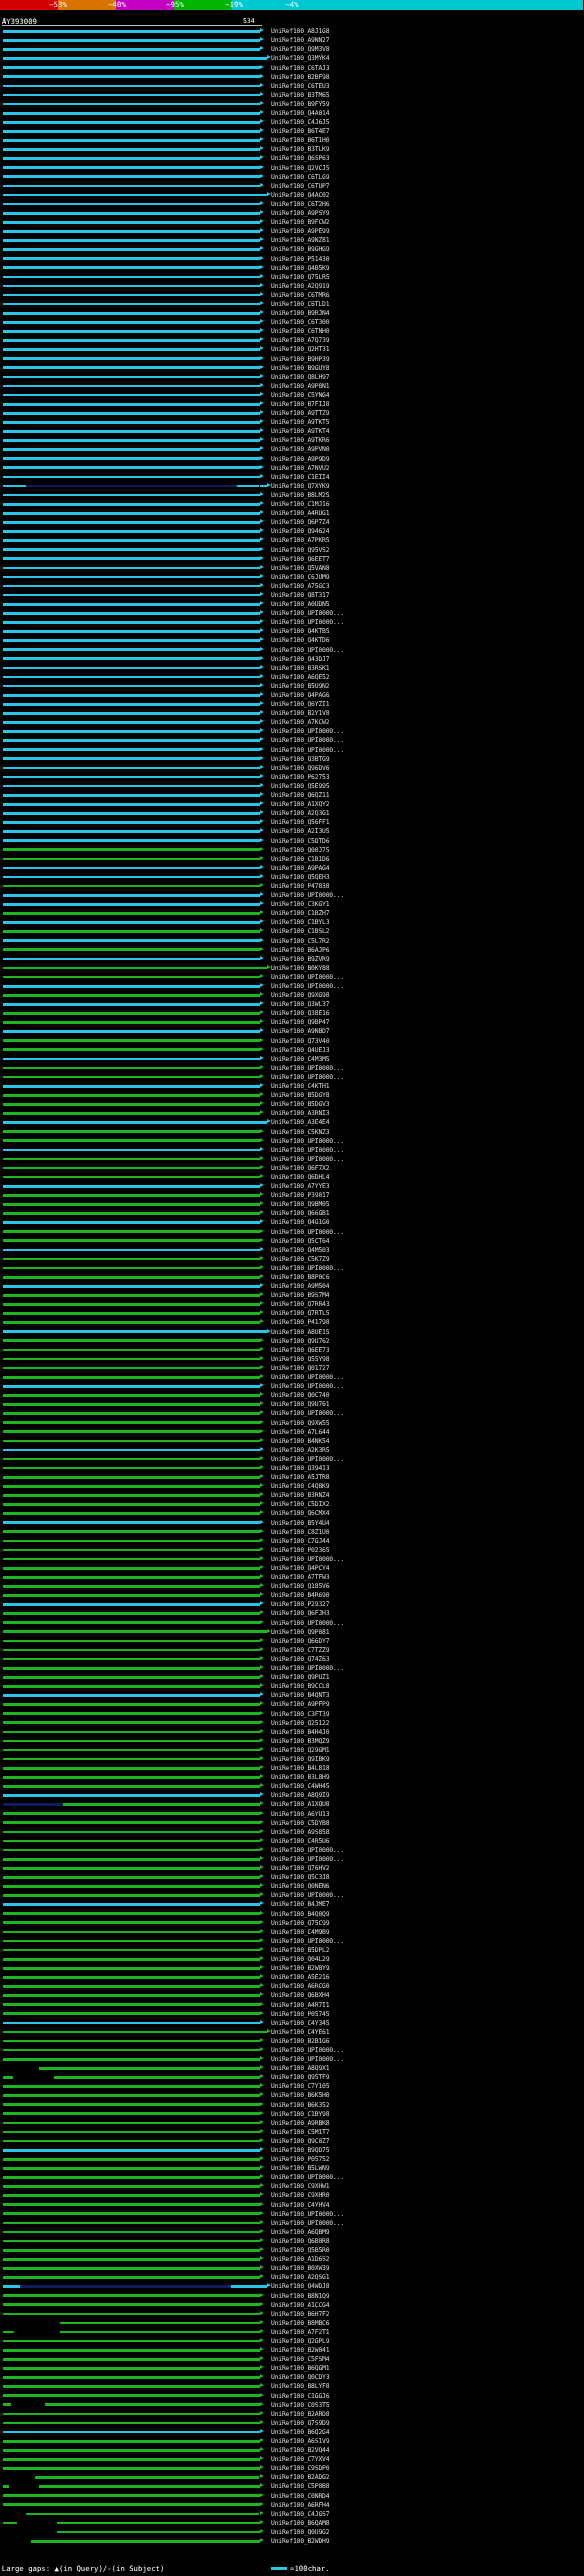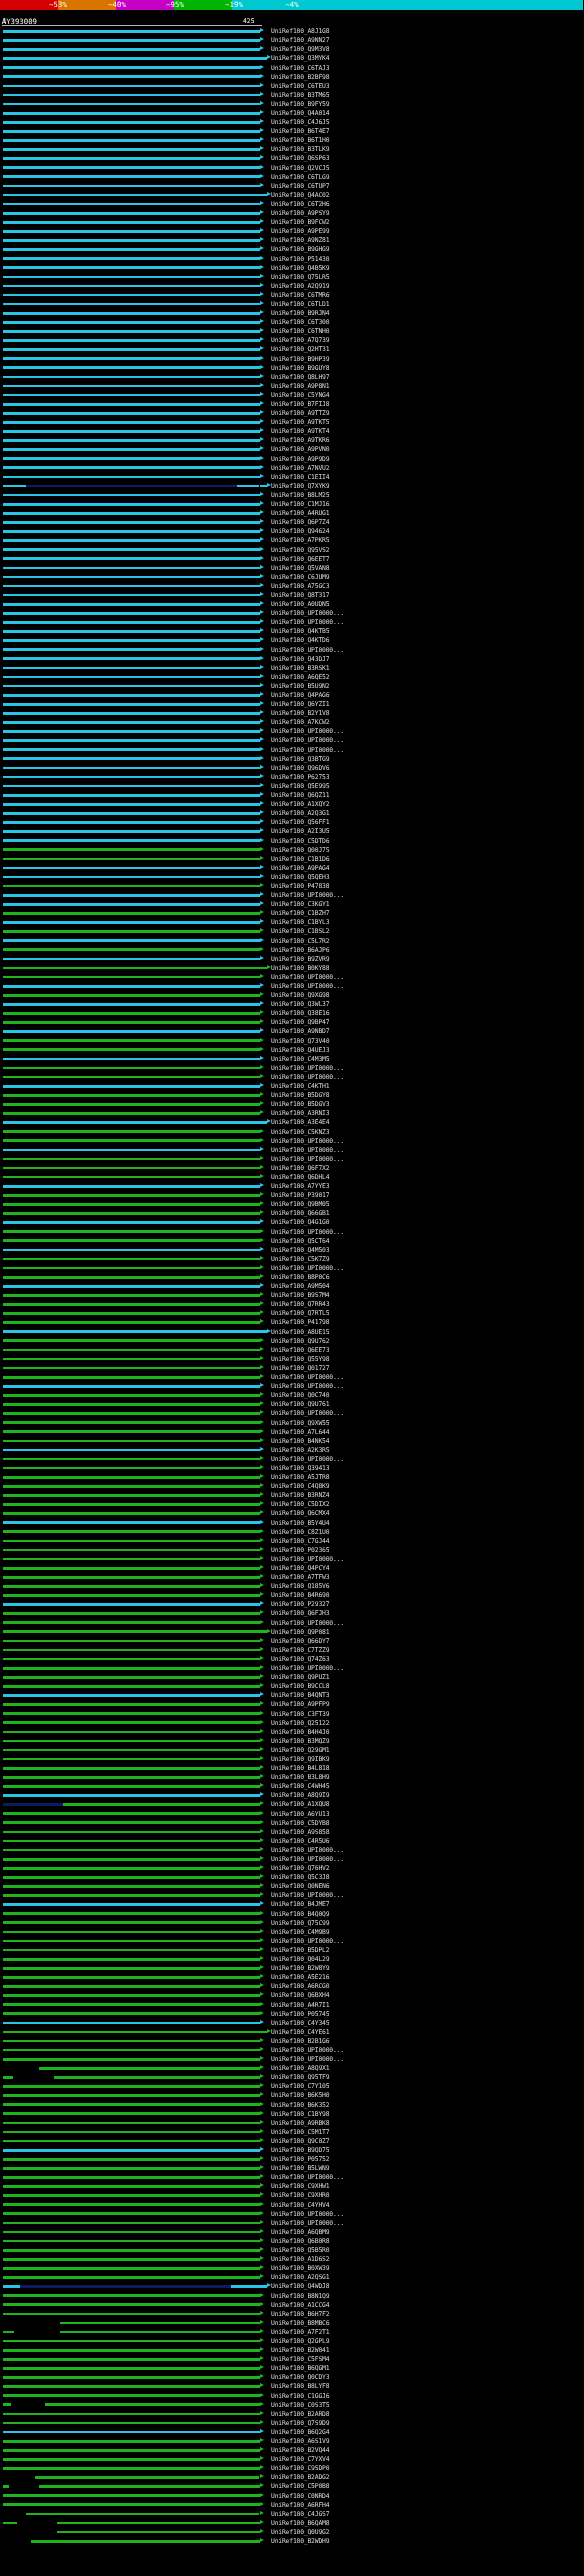--- a/index.html
+++ b/index.html
@@ -46,21 +46,21 @@
       <div class="kseg" style="width: 351px; background: rgb(0, 200, 208);"></div>
       <span class="klbl" style="left: 292px;">~4%</span>
     </div>
 
   <div class="qrow">
     <span class="qid">AY393009</span>
   </div>
 
   <div class="ruler">
     <span class="rstart">1</span>
-    <span class="rend">425</span>
+    <span class="rend">534</span>
     <div class="rline"></div>
   </div>
 
   <div class="rows">
       <div class="arow">
         <div class="seg" style="left: 2.7px; width: 257px; background: rgb(41, 197, 230);"></div>
         <div class="arrowhead" style="left: 260px; border-left-color: rgb(41, 197, 230);"></div>
         <span class="hitlbl">UniRef100_A8J1G8</span>
       </div>
       <div class="arow">
@@ -1462,15 +1462,19 @@
         <div class="arrowhead" style="left: 260px; border-left-color: rgb(30, 180, 30);"></div>
         <span class="hitlbl">UniRef100_Q0U9G2</span>
       </div>
       <div class="arow">
         <div class="seg" style="left: 31px; width: 229px; background: rgb(30, 180, 30);"></div>
         <div class="arrowhead" style="left: 260px; border-left-color: rgb(30, 180, 30);"></div>
         <span class="hitlbl">UniRef100_B2WDH9</span>
       </div>
     </div>
 
+  <div class="footer">
+    <span class="fleft">Large gaps: ▲(in Query)/-(in Subject)</span>
+    <span class="fright"><span class="fline" style="background: rgb(41, 197, 230);"></span><span>=100char.</span></span>
+  </div>
 
 </div>
 
 
 </body></html>

